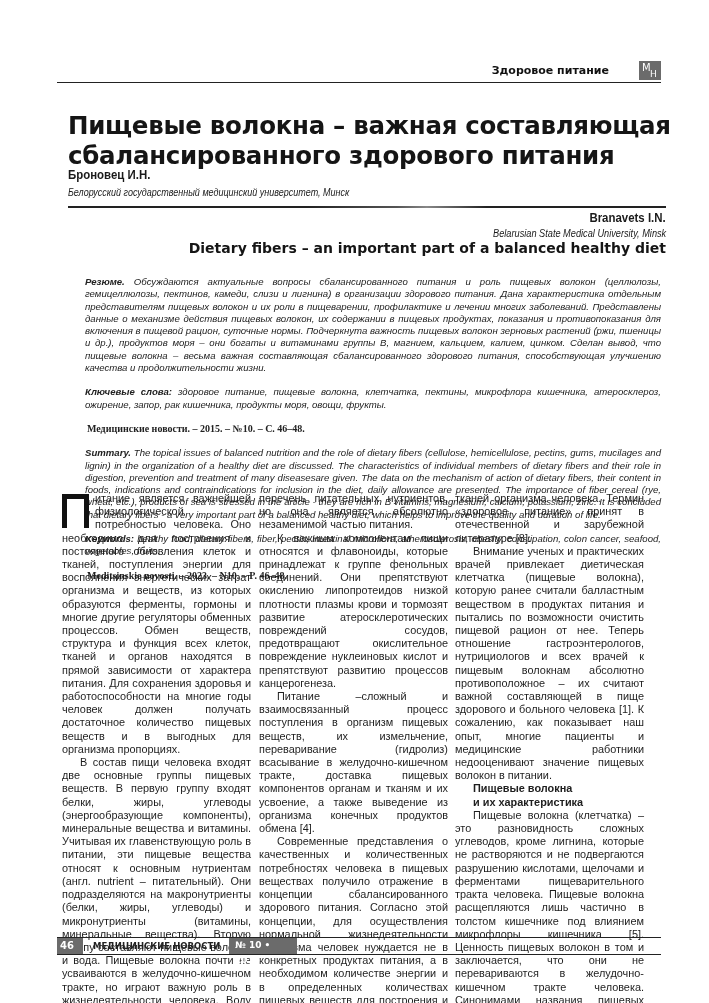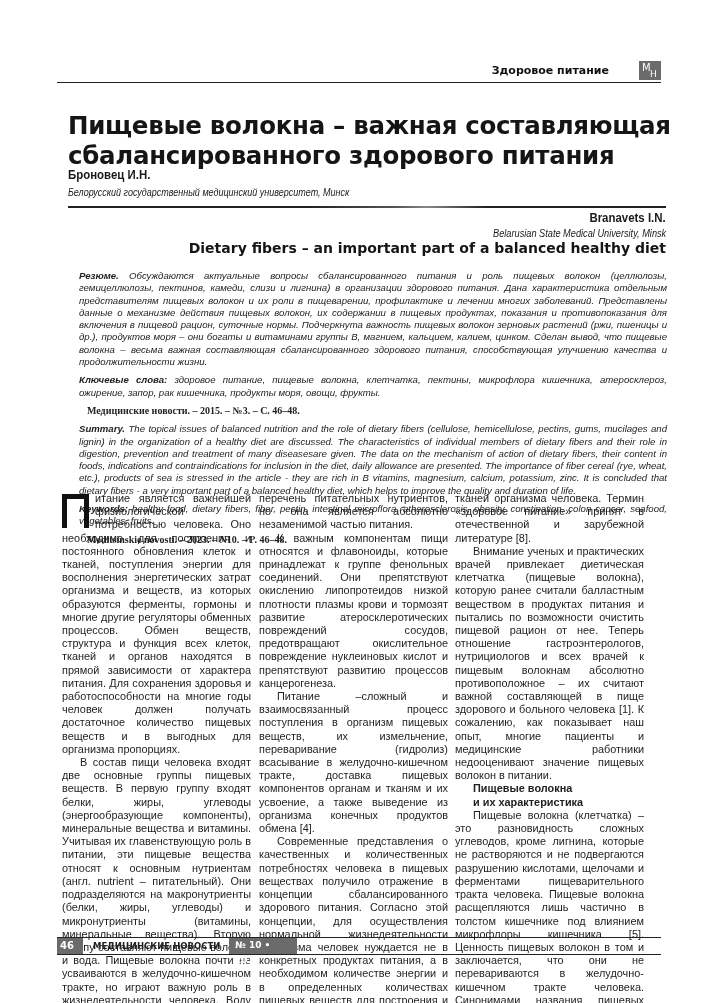--- a/index.html
+++ b/index.html
@@ -19,21 +19,21 @@
   .author-ru { position: absolute; left: 68px; top: 167px; font-family: "Liberation Sans", sans-serif; font-weight: bold; font-size: 13px; transform: scaleX(0.88); transform-origin: left; }
   .affil-ru { position: absolute; left: 68px; top: 187px; font-style: italic; font-size: 10px; transform: scaleX(0.9); transform-origin: left; }
   .rule-1 { position: absolute; left: 68px; top: 206px; width: 598px; height: 2px; background: linear-gradient(90deg, #222 0%, #222 40%, #555 55%, #888 60%, #222 70%, #222 100%); }
 
   .author-en { position: absolute; right: 43px; top: 210px; font-weight: bold; font-size: 13px; transform: scaleX(0.88); transform-origin: right; }
   .affil-en { position: absolute; right: 43px; top: 228px; font-style: italic; font-size: 10px; transform: scaleX(0.92); transform-origin: right; }
   .title-en { position: absolute; right: 43px; top: 240px; font-family: "DejaVu Sans", sans-serif; font-weight: bold; font-size: 14px; color: #151515; text-align: right; }
 
   
   .abstract { position: absolute; left: 73px; top: 264px; width: 600px; font-style: italic; font-size: 9.6px; line-height: 12.3px; color: #222; }
-  .abstract p { margin: 6px; text-align: justify; }
+  .abstract p { margin: 12px; text-align: justify; }
   .abstract b { font-weight: bold; }
   .abstract .cite { font-style: normal; font-family: "Liberation Serif", serif; font-weight: bold; font-size: 10px; padding-left: 14px; margin: 1px 0 2px 0; }
 
   
   .col { position: absolute; top: 492px; width: 189px; font-size: 10.9px; line-height: 13.2px; color: #1e1e1e; text-align: justify; hyphens: manual; }
   .col p { margin: 0; text-indent: 18px; }
   .col p.noindent { text-indent: 0; }
   .col-1 { left: 62px; }
   .col-2 { left: 259px; }
   .col-3 { left: 455px; }
@@ -68,21 +68,21 @@
   <div class="affil-ru">Белорусский государственный медицинский университет, Минск</div>
   <div class="rule-1"></div>
 
   <div class="author-en">Branavets I.N.</div>
   <div class="affil-en">Belarusian State Medical University, Minsk</div>
   <div class="title-en">Dietary fibers – an important part of a balanced healthy diet</div>
 
   <div class="abstract">
     <p><b>Резюме.</b><span> Обсуждаются актуальные вопросы сбалансированного питания и роль пищевых волокон (целлюлозы, гемицеллюлозы, пектинов, камеди, слизи и лигнина) в организации здорового питания. Дана характеристика отдельным представителям пищевых волокон и их роли в пищеварении, профилактике и лечении многих заболеваний. Представлены данные о механизме действия пищевых волокон, их содержании в пищевых продуктах, показания и противопоказания для включения в пищевой рацион, суточные нормы. Подчеркнута важность пищевых волокон зерновых растений (ржи, пшеницы и др.), продуктов моря – они богаты и витаминами группы В, магнием, кальцием, калием, цинком. Сделан вывод, что пищевые волокна – весьма важная составляющая сбалансированного здорового питания, способствующая улучшению качества и продолжительности жизни.</span></p>
     <p><b>Ключевые слова:</b><span> здоровое питание, пищевые волокна, клетчатка, пектины, микрофлора кишечника, атеросклероз, ожирение, запор, рак кишечника, продукты моря, овощи, фрукты.</span></p>
-    <p class="cite">Медицинские новости. – 2015. – №3. – С. 46–48.</p>
+    <p class="cite">Медицинские новости. – 2015. – №10. – С. 46–48.</p>
     <p><b>Summary.</b><span>  The topical issues of balanced nutrition and the role of dietary fibers (cellulose, hemicellulose, pectins, gums, mucilages and lignin) in the organization of a healthy diet are discussed. The characteristics of individual members of dietary fibers and their role in digestion, prevention and treatment of many diseasesare given. The data on the mechanism of action of dietary fibers, their content in foods, indications and contraindications for inclusion in the diet, daily allowance are presented. The importance of fiber cereal (rye, wheat, etc.), products of sea is stressed in the article - they are rich in B vitamins, magnesium, calcium, potassium, zinc. It is concluded that dietary fibers - a very important part of a balanced healthy diet, which helps to improve the quality and duration of life.</span></p>
     <p><b>Keywords:</b><span> healthy food, dietary fibers, fiber, pectin, intestinal microflora, atherosclerosis, obesity, constipation, colon cancer, seafood, vegetables, fruits.</span></p>
     <p class="cite">Meditsinskie novosti. – 2023. – N10. – P. 46–48.</p>
   </div>
 
   <div class="col col-1">
     <div class="dropcap">
       <div class="bar top"></div>
         <div class="bar left"></div>
         <div class="bar right"></div>

